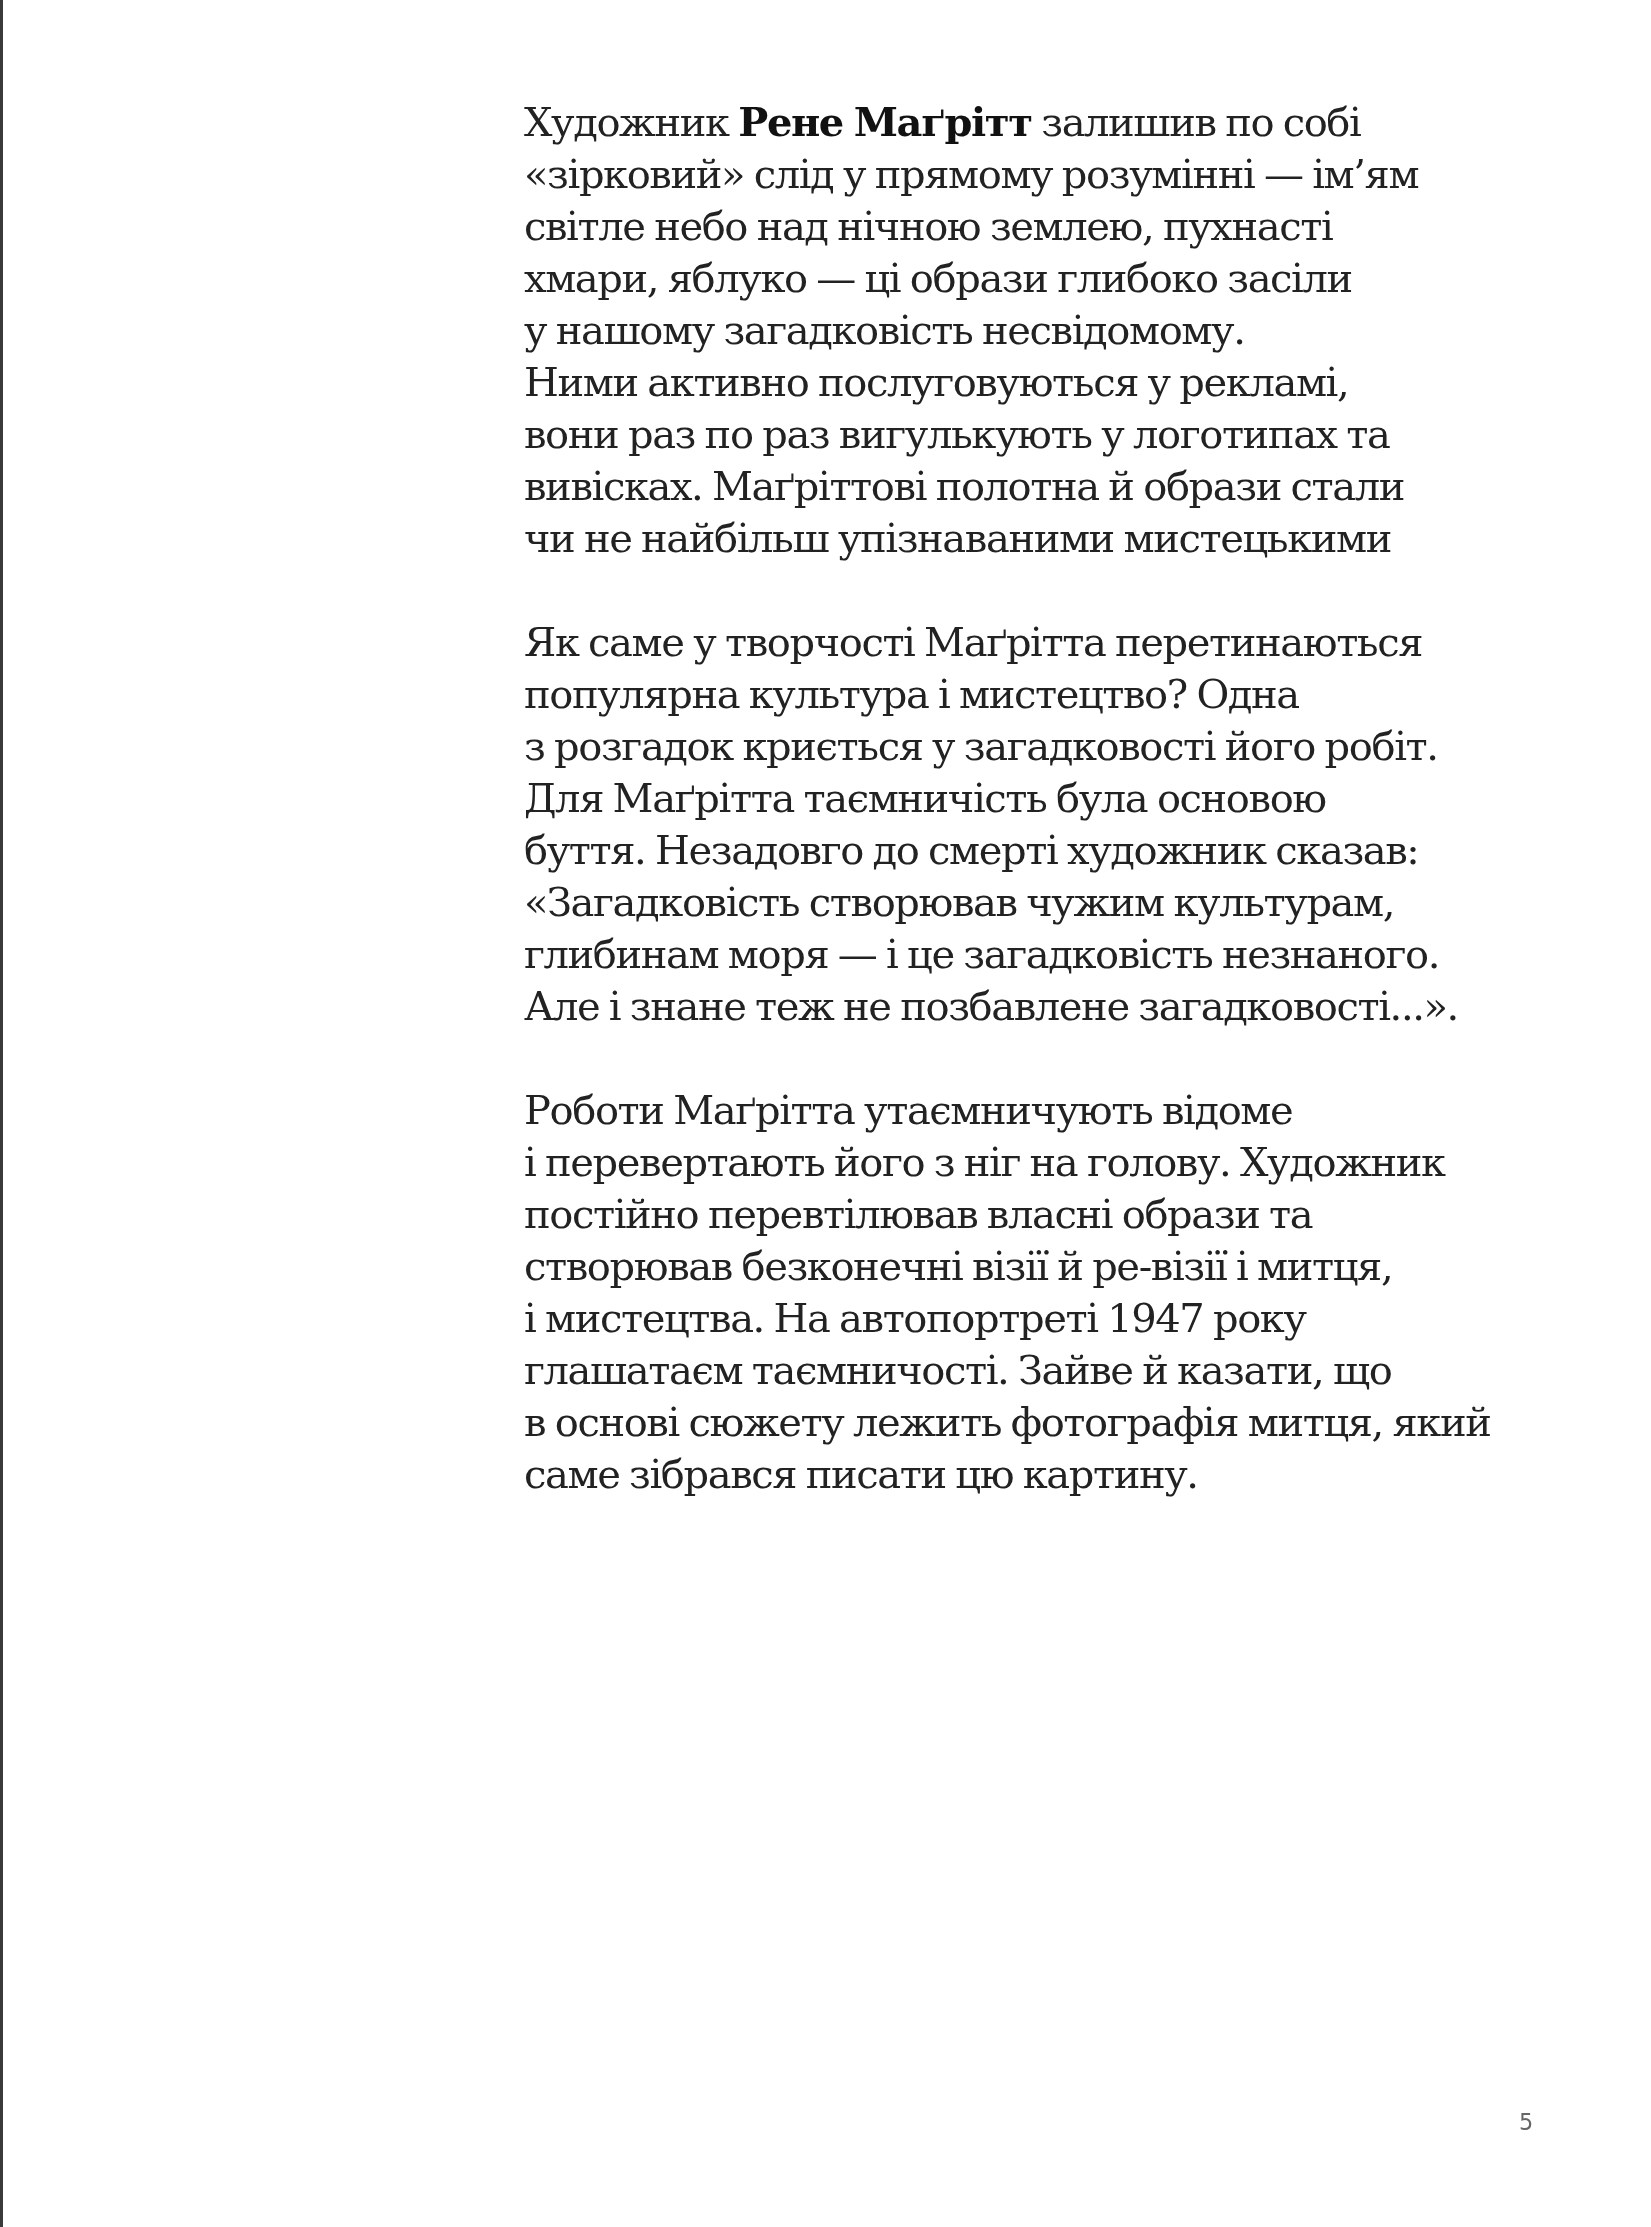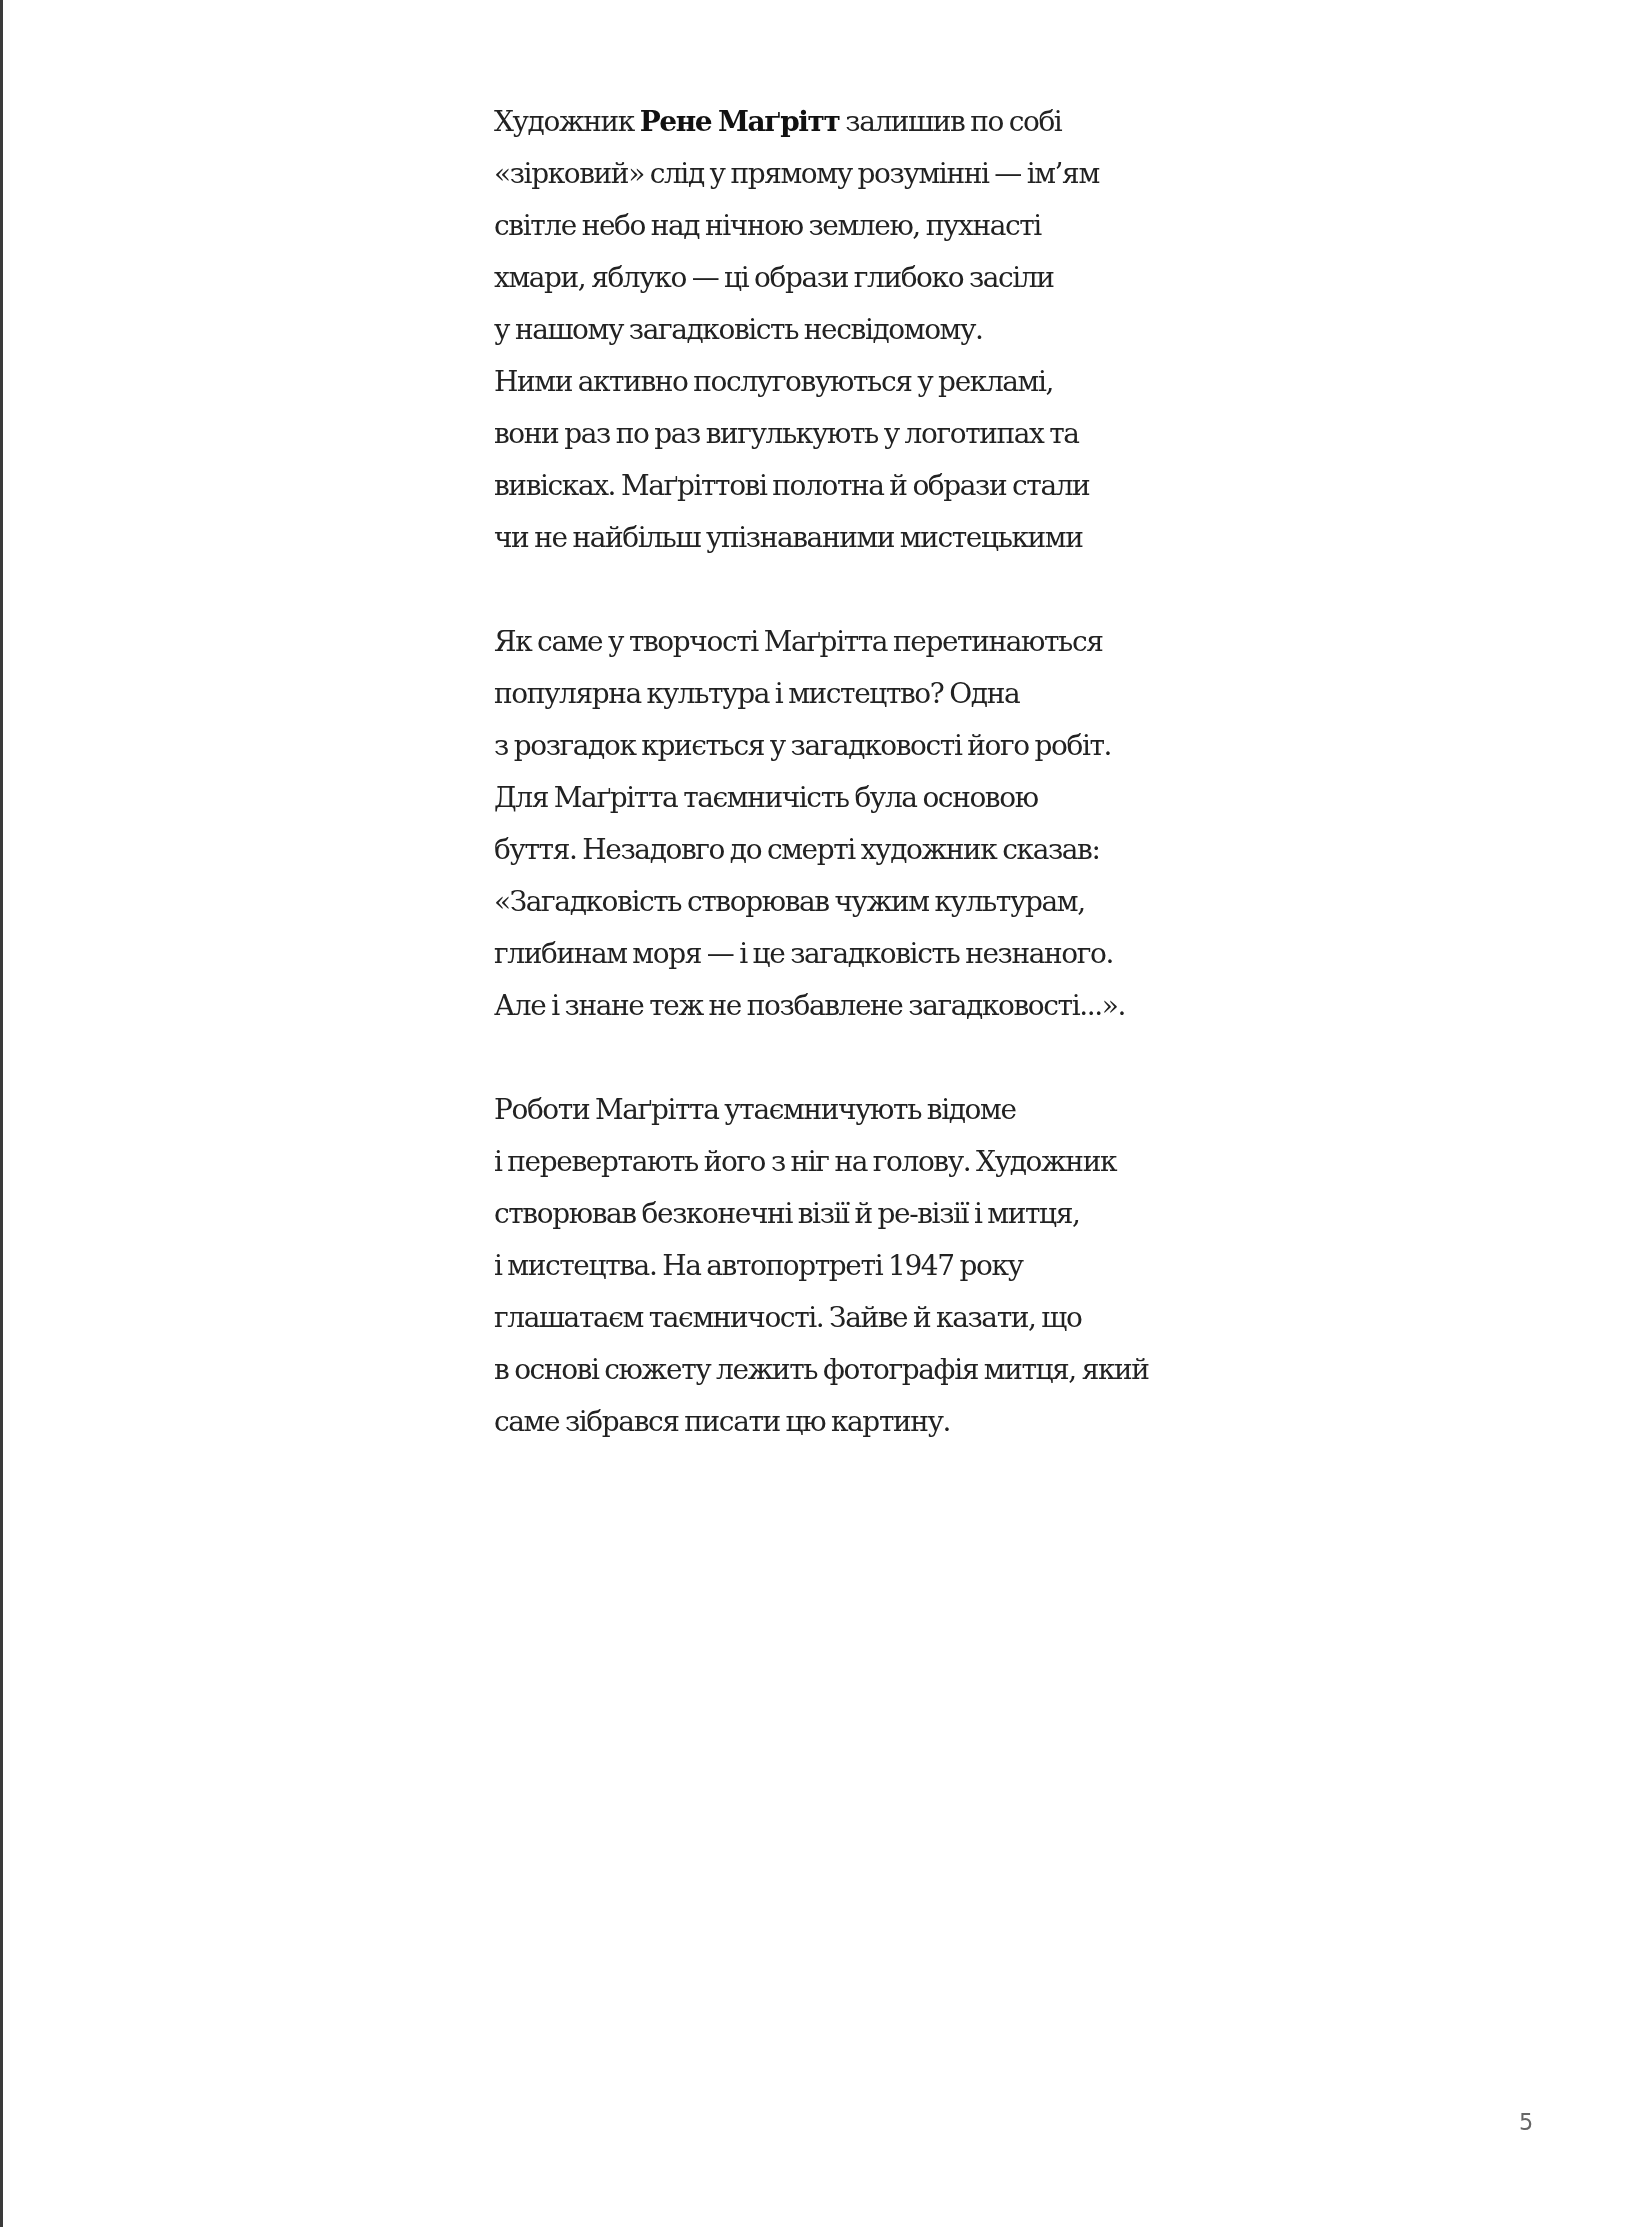--- a/index.html
+++ b/index.html
@@ -5,23 +5,23 @@
   html, body { margin: 0; padding: 0; }
   body {
     width: 1651px; height: 2227px; background: #ffffff;
     position: relative; overflow: hidden;
   }
   .left-edge {
     position: absolute; left: 0; top: 0; width: 2.6px; height: 2227px;
     background: #3a3a3a;
   }
   .text-block {
-    position: absolute; left: 494px; top: 96px; width: 1118px;
+    position: absolute; left: 524px; top: 96px; width: 1118px;
     font-family: "DejaVu Serif", serif;
-    font-size: 28px; line-height: 52px; color: #222222;
+    font-size: 40px; line-height: 52px; color: #222222;
     letter-spacing: -1.4px; word-spacing: -1.7px;
   }
   .paragraph { margin: 0 0 52px 0; }
   .line { display: block; white-space: nowrap; }
   .bold { font-weight: bold; color: #111111; }
   .page-number {
     position: absolute; left: 1519px; top: 2109px;
     font-family: "DejaVu Sans", sans-serif; font-size: 22.4px; color: #666666;
   }
 </style>
@@ -48,20 +48,21 @@
     <span class="line">з розгадок криється у загадковості його робіт.</span>
     <span class="line">Для Маґрітта таємничість була основою</span>
     <span class="line">буття. Незадовго до смерті художник сказав:</span>
     <span class="line">«Загадковість створював чужим культурам,</span>
     <span class="line">глибинам моря — і це загадковість незнаного.</span>
     <span class="line">Але і знане теж не позбавлене загадковості...».</span>
   </p>
   <p class="paragraph">
     <span class="line">Роботи Маґрітта утаємничують відоме</span>
     <span class="line">і перевертають його з ніг на голову. Художник</span>
+    <span class="line">постійно перевтілював власні образи та</span>
     <span class="line">створював безконечні візії й ре-візії і митця,</span>
     <span class="line">і мистецтва. На автопортреті 1947 року</span>
     <span class="line">глашатаєм таємничості. Зайве й казати, що</span>
     <span class="line">в основі сюжету лежить фотографія митця, який</span>
     <span class="line">саме зібрався писати цю картину.</span>
   </p>
 </div>
 
 <div class="page-number">5</div>
 

